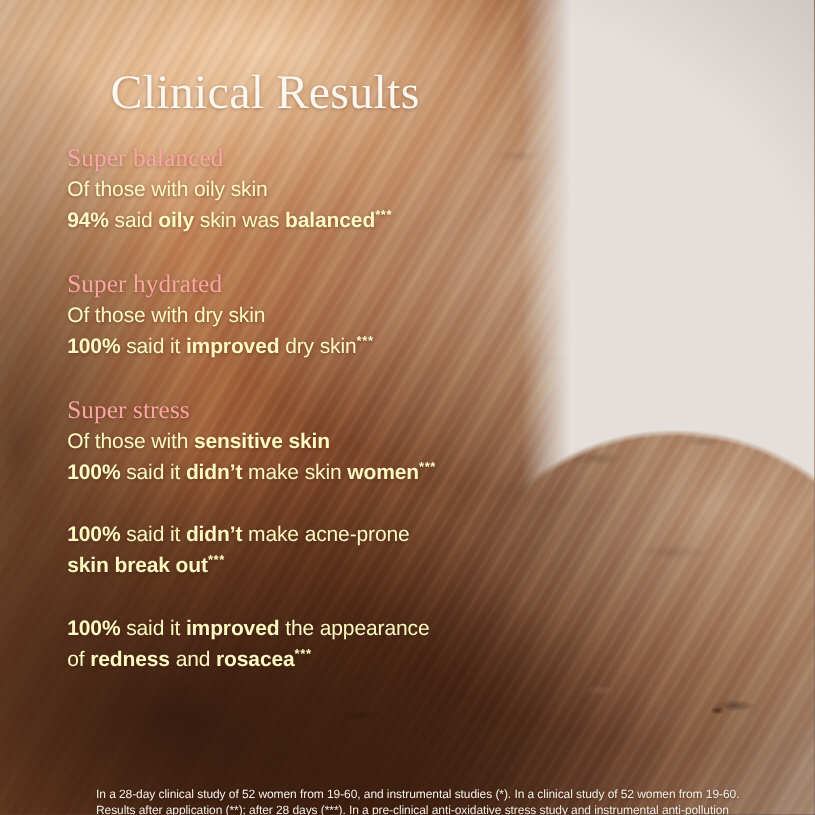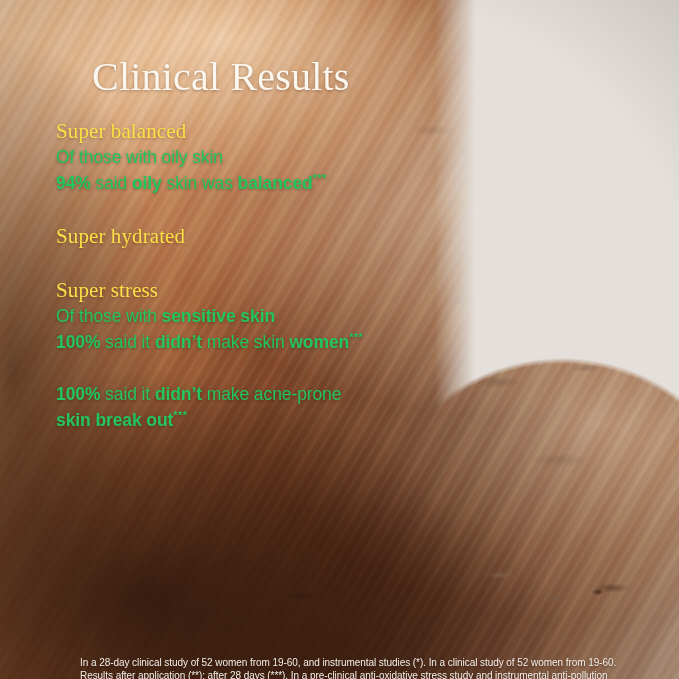--- a/index.html
+++ b/index.html
@@ -191,31 +191,31 @@
     width: 560px;
   }
 
   .claim-block { margin-bottom: 27px; }
 
   .claim-heading {
     font-family: "Liberation Serif", serif;
     font-size: 21px;
     line-height: 27px;
     font-weight: 400;
-    color: #fde047;
+    color: #fca5a5;
     letter-spacing: .1px;
     text-shadow: 0 1px 3px rgba(60,30,14,.35);
   }
 
   .claim-line {
     font-family: "Liberation Sans", sans-serif;
     font-size: 17.5px;
     line-height: 25.5px;
     font-weight: 400;
-    color: #22c55e;
+    color: #fef9c3;
     letter-spacing: -0.1px;
     text-shadow: 0 1px 3px rgba(55,26,12,.42);
   }
 
   .claim-line b,
   .claim-line strong { font-weight: 700; }
 
   sup.ast {
     font-size: 0.62em;
     font-weight: 700;
@@ -260,29 +260,35 @@
     <h1 class="page-title">Clinical Results</h1>
 
     <div class="sections" id="sections-root">
         <div class="claim-block">
           <div class="claim-heading">Super balanced</div>
           <div class="claim-line"><span>Of those with oily skin</span></div>
           <div class="claim-line"><b>94%</b><span> said </span><b>oily</b><span> skin was </span><b>balanced</b><sup class="ast">***</sup></div>
         </div>
         <div class="claim-block">
           <div class="claim-heading">Super hydrated</div>
+          <div class="claim-line"><span>Of those with dry skin</span></div>
+          <div class="claim-line"><b>100%</b><span> said it </span><b>improved</b><span> dry skin</span><sup class="ast">***</sup></div>
         </div>
         <div class="claim-block">
           <div class="claim-heading">Super stress</div>
           <div class="claim-line"><span>Of those with </span><b>sensitive skin</b></div>
           <div class="claim-line"><b>100%</b><span> said it </span><b>didn’t</b><span> make skin </span><b>women</b><sup class="ast">***</sup></div>
         </div>
         <div class="claim-block">
           <div class="claim-line"><b>100%</b><span> said it </span><b>didn’t</b><span> make acne-prone</span></div>
           <div class="claim-line"><b>skin break out</b><sup class="ast">***</sup></div>
+        </div>
+        <div class="claim-block">
+          <div class="claim-line"><b>100%</b><span> said it </span><b>improved</b><span> the appearance</span></div>
+          <div class="claim-line"><span>of </span><b>redness</b><span> and </span><b>rosacea</b><sup class="ast">***</sup></div>
         </div>
       </div>
 
     <div class="footnote">
       <div>In a 28-day clinical study of 52 women from 19-60, and instrumental studies (*). In a clinical study of 52 women from 19-60.</div>
       <div>Results after application (**); after 28 days (***). In a pre-clinical anti-oxidative stress study and instrumental anti-pollution</div>
     </div>
 
   </div>
 </div>

